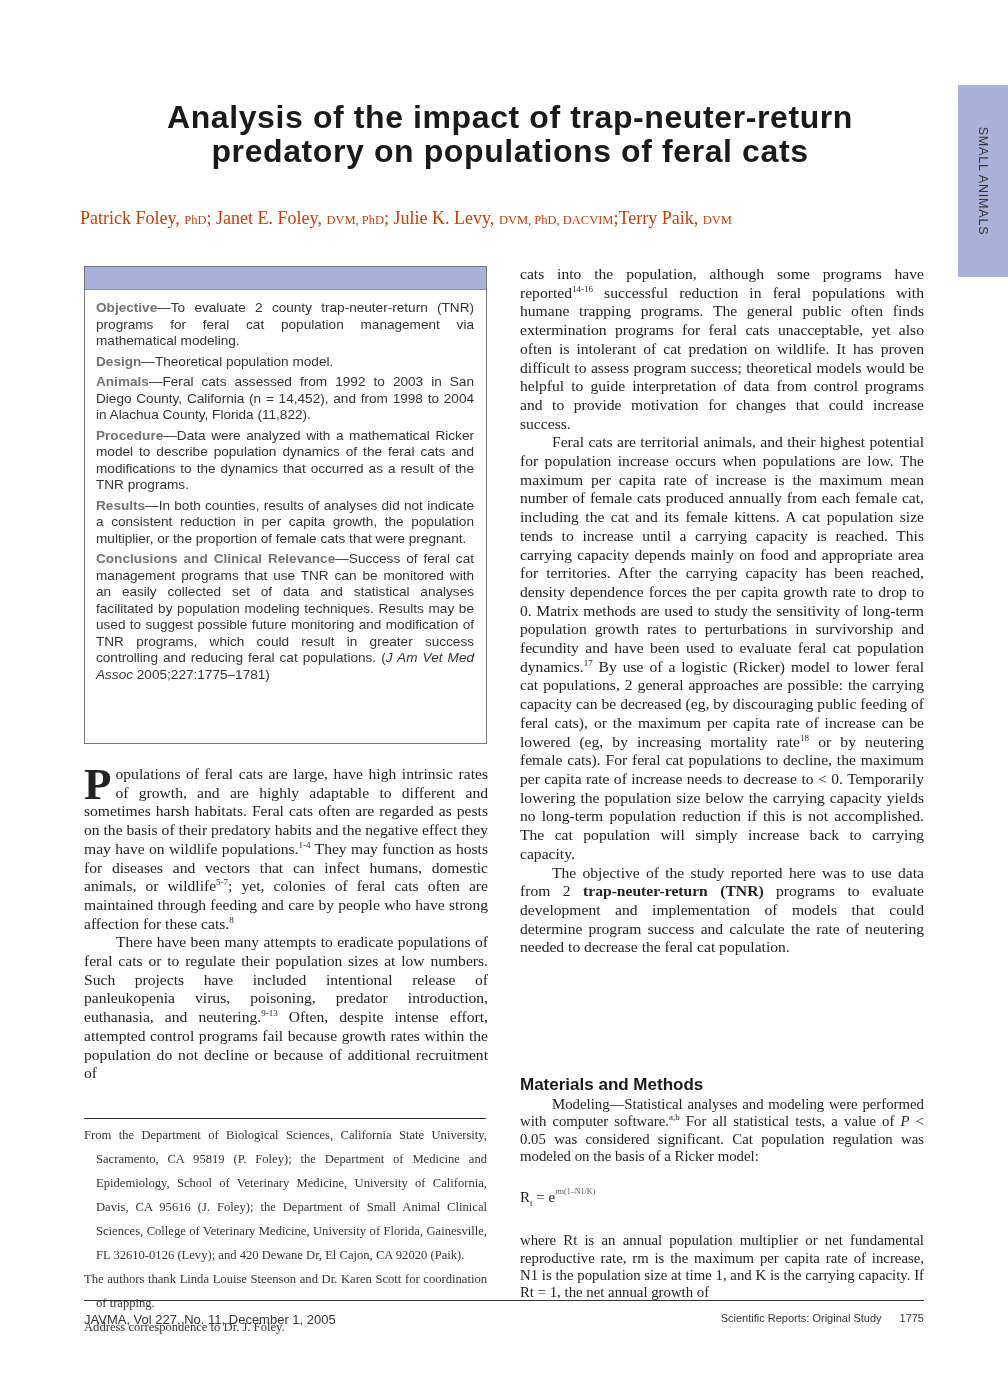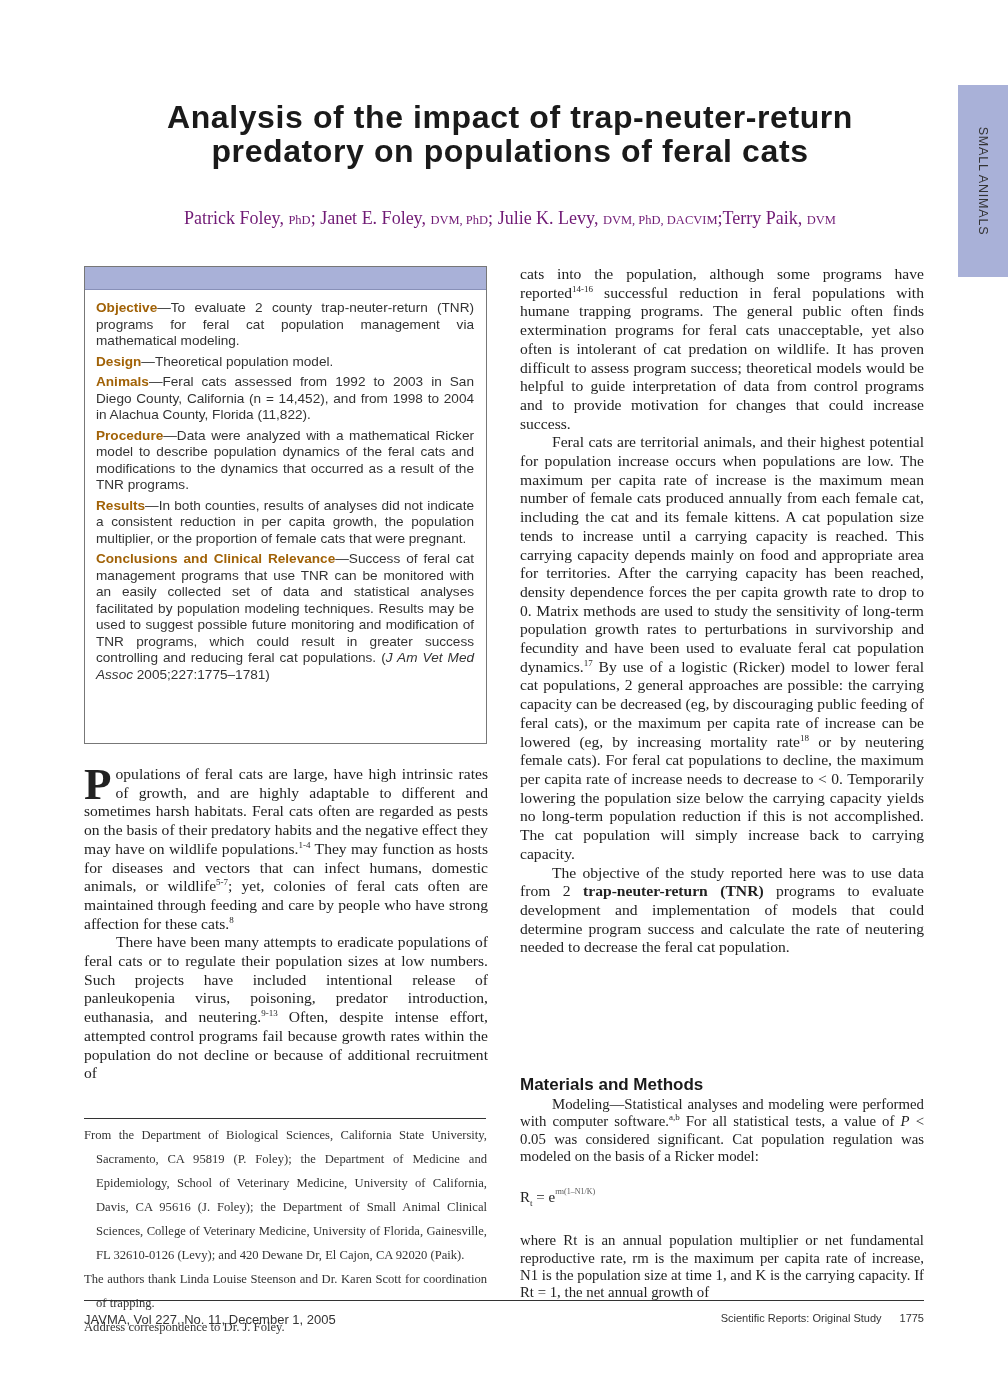--- a/index.html
+++ b/index.html
@@ -4,28 +4,28 @@
 <style>
   html, body { margin:0; padding:0; background:#ffffff; }
   body { width:1008px; height:1392px; position:relative; overflow:hidden; color:#231f20; }
   .serif { font-family: "Liberation Serif", "DejaVu Serif", serif; }
   .sans { font-family: "Liberation Sans", "DejaVu Sans", sans-serif; }
 
   .side-tab { position:absolute; left:958px; top:85px; width:50px; height:192px; background:#a9b1d8; }
   .side-tab span { position:absolute; left:25px; top:96px; transform:translate(-50%,-50%) rotate(90deg); white-space:nowrap; font-size:12.5px; letter-spacing:0.8px; color:#333; }
 
   .title { position:absolute; left:80px; top:100px; width:860px; text-align:center; font-weight:bold; font-size:32px; line-height:34px; letter-spacing:0.6px; color:#1a1a1a; }
-  .authors { position:absolute; left:80px; top:208px; width:860px; text-align:center; font-size:18px; color:#701a75; }
+  .authors { position:absolute; left:80px; top:208px; width:860px; text-align:left; font-size:18px; color:#c2410c; }
   .authors .deg { font-size:12.5px; }
 
   .abstract-box { position:absolute; left:84px; top:266px; width:403px; height:478px; border:1.5px solid #777; box-sizing:border-box; }
   .abstract-head { height:22px; background:#a9b1d8; border-bottom:1px solid #8890b8; }
   .abstract-body { padding:10px 12px 0 11px; font-size:13.6px; line-height:16.5px; color:#333; text-align:justify; }
   .abstract-body p { margin:0 0 4px 0; }
-  .abstract-body b { color:#a16207; }
+  .abstract-body b { color:#737373; }
 
   .col { position:absolute; font-size:15.6px; line-height:18.7px; text-align:justify; color:#222; }
   .col p { margin:0; }
   .col .indent { text-indent:32px; }
   .left-col { left:84px; top:765px; width:404px; }
   .right-col { left:520px; top:265px; width:404px; }
   .dropcap { float:left; font-size:45px; line-height:34px; margin:2px 4px 0 0; font-weight:bold; color:#222; }
   sup { font-size:9px; line-height:0; }
 
   .fn-rule { position:absolute; left:84px; top:1118px; width:402px; border-top:1.5px solid #333; }

